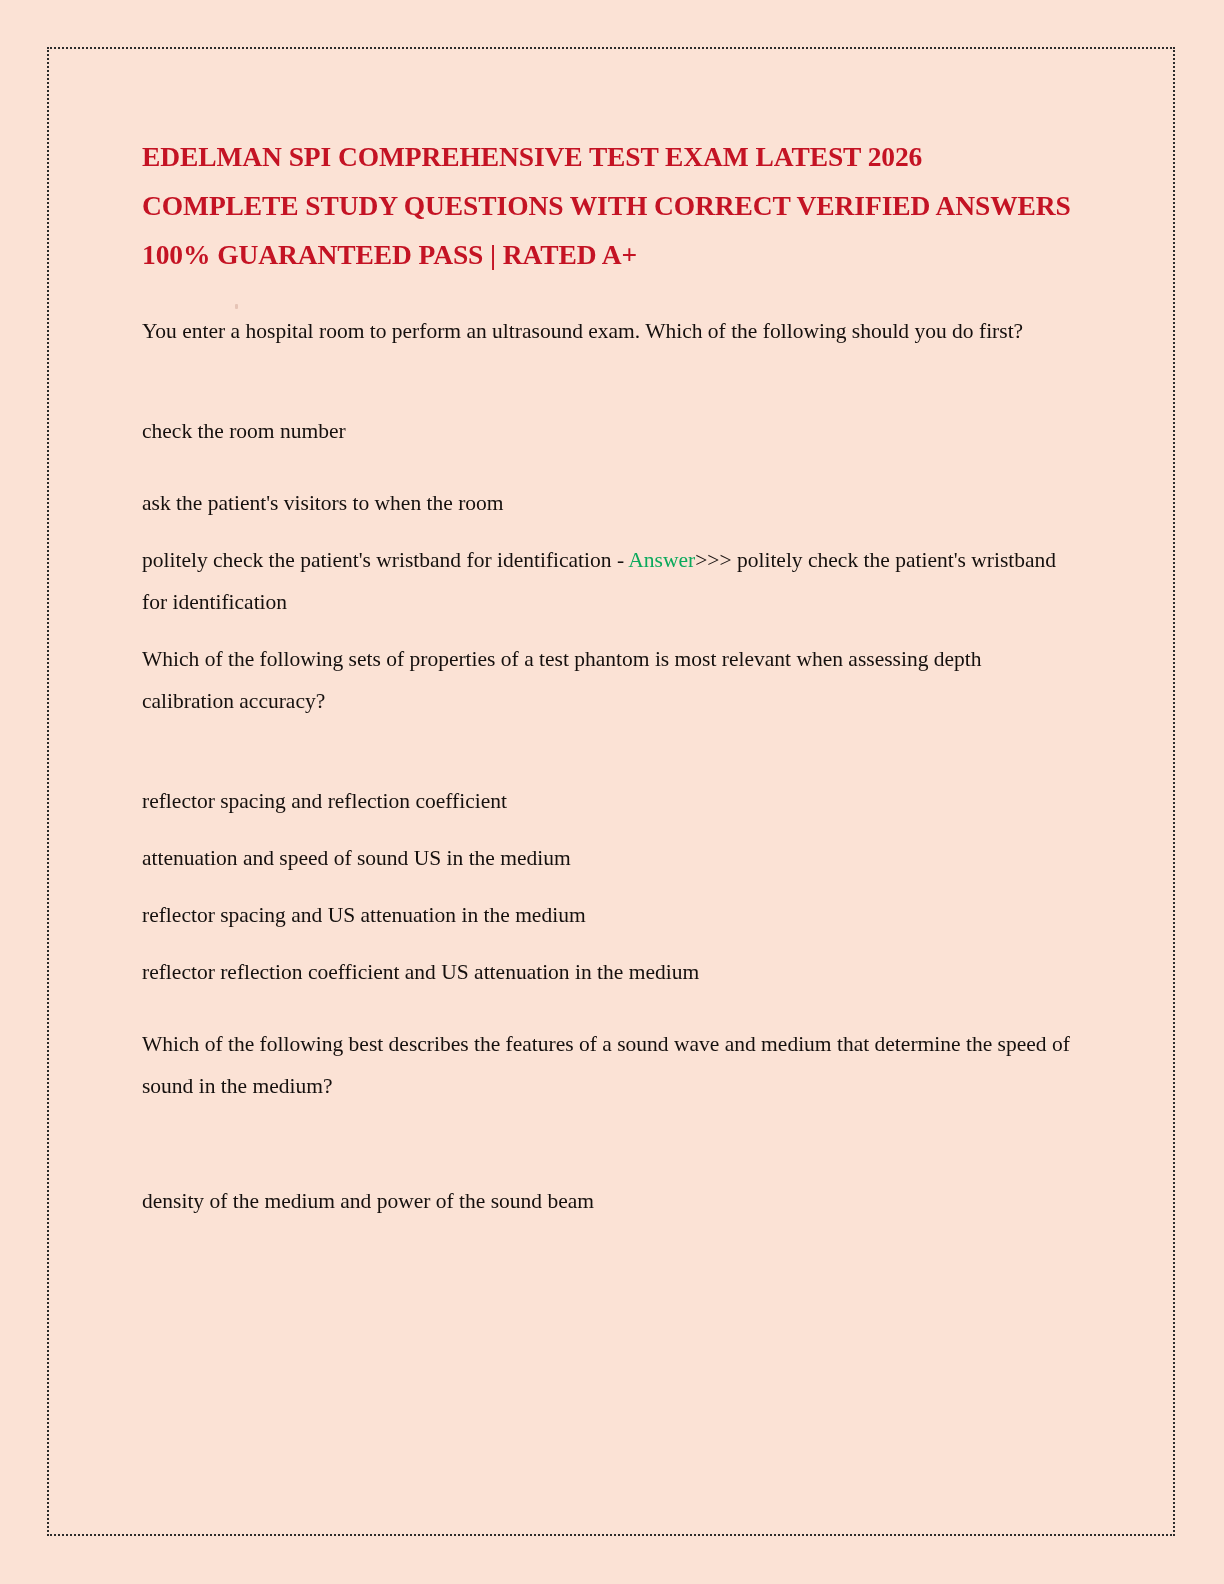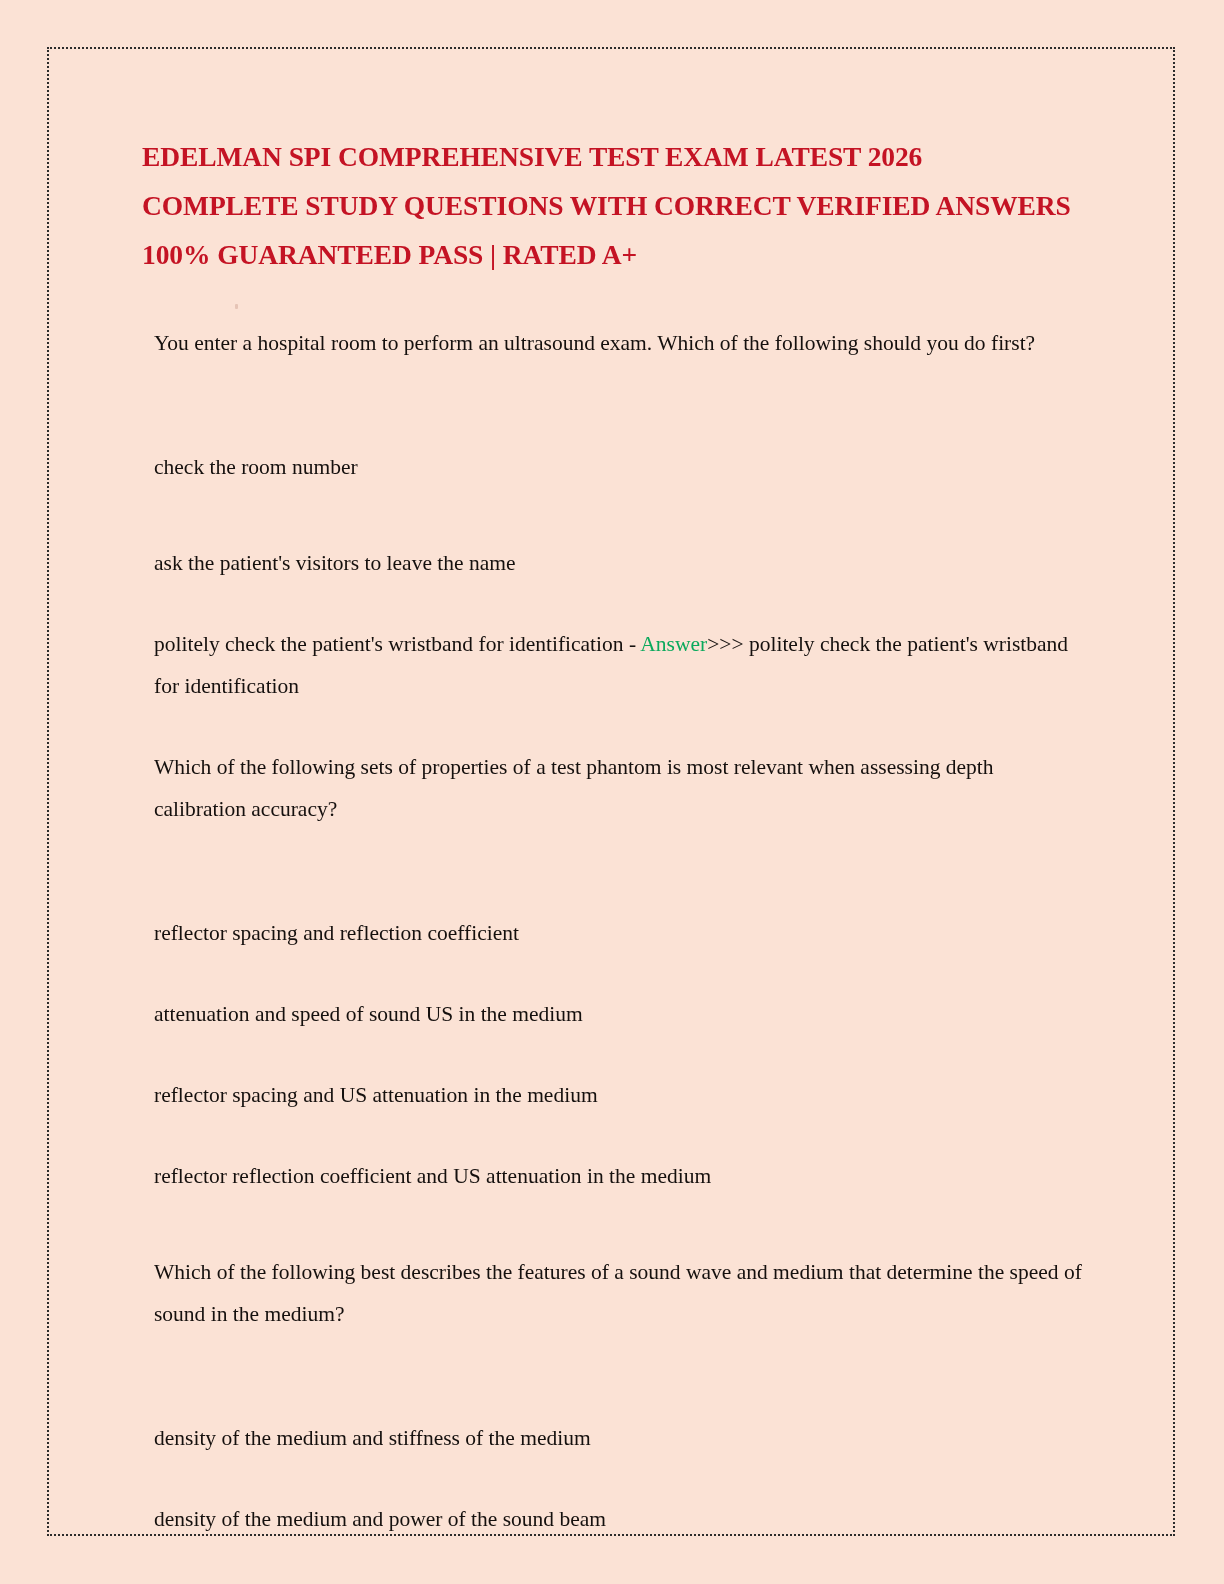--- a/index.html
+++ b/index.html
@@ -58,21 +58,21 @@
     width: 3px;
     height: 5px;
     background: #e6c4b6;
     border-radius: 1px;
   }
 
   .para {
     color: #15100e;
     font-size: 21.5px;
     line-height: 42px;
-    margin: 12px;
+    margin: 0;
     width: 928px;
   }
 
   
   .gap-after-title { height: 31px; }
   .gap-sm   { height: 15px; }
   .gap-opt  { height: 15px; }
   .gap-blank{ height: 58px; }
 
   .answer-kw {
@@ -93,39 +93,38 @@
 
     <h1 class="doc-title">EDELMAN SPI COMPREHENSIVE TEST EXAM LATEST 2026 COMPLETE STUDY QUESTIONS WITH CORRECT VERIFIED ANSWERS 100% GUARANTEED PASS | RATED A+</h1>
 
     <div class="gap-after-title"></div>
 
     <p class="para">You enter a hospital room to perform an ultrasound exam. Which of the following should you do first?</p>
     <div class="gap-blank"></div>
     <p class="para">check the room number</p>
     <div class="gap-opt"></div>
     <div class="gap-opt"></div>
-    <p class="para">ask the patient's visitors to leave the name</p>
+    <p class="para">ask the patient's visitors to when the room</p>
     <div class="gap-opt"></div>
     <p class="para"><span>politely check the patient's wristband for identification - </span><span class="answer-kw">Answer</span><span>&gt;&gt;&gt; </span><span>politely check the patient's wristband for identification</span></p>
 
     <div class="gap-sm"></div>
 
     <p class="para">Which of the following sets of properties of a test phantom is most relevant when assessing depth calibration accuracy?</p>
     <div class="gap-blank"></div>
     <p class="para">reflector spacing and reflection coefficient</p>
     <div class="gap-opt"></div>
     <p class="para">attenuation and speed of sound US in the medium</p>
     <div class="gap-opt"></div>
     <p class="para">reflector spacing and US attenuation in the medium</p>
     <div class="gap-opt"></div>
     <p class="para">reflector reflection coefficient and US attenuation in the medium</p>
     <div class="gap-opt"></div>
 
     <div class="gap-sm"></div>
 
     <p class="para">Which of the following best describes the features of a sound wave and medium that determine the speed of sound in the medium?</p>
     <div class="gap-blank"></div>
-    <p class="para">density of the medium and stiffness of the medium</p>
     <div class="gap-opt"></div>
     <p class="para">density of the medium and power of the sound beam</p>
 
   </div>
 </div>
 
 </body></html>

